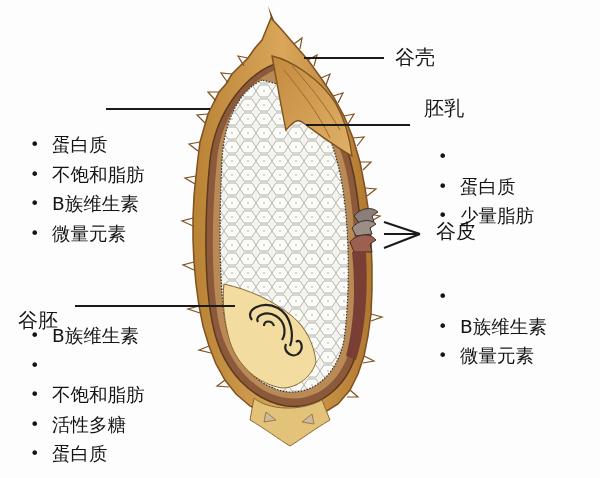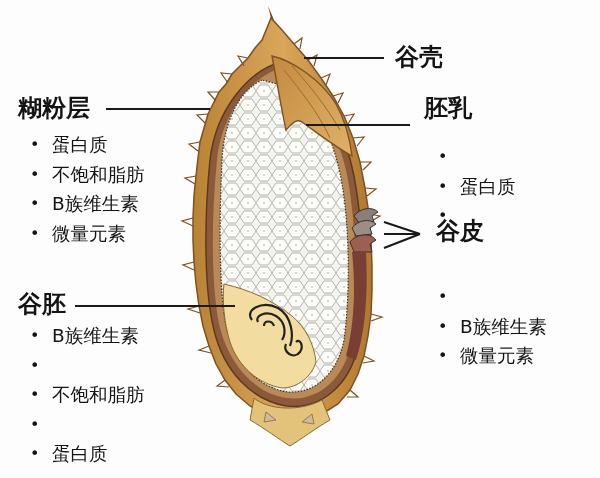--- a/index.html
+++ b/index.html
@@ -4,21 +4,21 @@
 <style>
   html, body { margin: 0; padding: 0; background: #ffffff; }
   #stage {
     position: relative; width: 600px; height: 478px; overflow: hidden;
     background: #fdfdfd;
     font-family: "DejaVu Serif", "Liberation Serif", serif;
     color: #111;
   }
   svg.grain { position: absolute; left: 0; top: 0; }
   .label {
-    position: absolute; font-weight: bold; font-size: 24px; line-height: 22px;
+    position: absolute; font-weight: normal; font-size: 20px; line-height: 22px;
     white-space: nowrap; color: #141414;
     font-family: "DejaVu Sans", "Liberation Sans", sans-serif;
   }
   .list { position: absolute; margin: 0; padding: 0; list-style: none; }
   .list li {
     font-size: 18.5px; line-height: 29.5px; white-space: nowrap; color: #141414;
     font-family: "DejaVu Sans", "Liberation Sans", sans-serif;
     display: flex; align-items: center;
   }
   .bullet { display: inline-block; width: 22px; text-align: left; font-size: 16px; }
@@ -102,21 +102,20 @@
   <div class="lead" style="left:304px; top:57px; width:80px;"></div>
   <div class="lead" style="left:106px; top:108px; width:104px;"></div>
   <div class="lead" style="left:306px; top:124px; width:104px;"></div>
   <div class="lead" style="left:75px; top:305px; width:160px;"></div>
   <svg style="position:absolute;left:0;top:0" width="600" height="478">
     <path d="M384 222 L420 234 M384 234 L420 234 M384 248 L420 234" stroke="#1a1a1a" stroke-width="2" fill="none"></path>
   </svg>
 
   <div class="label" style="left:395px; top:46px;">谷壳</div>
 
-  <div class="label" style="left:18px; top:97px;">糊粉层</div>
   <ul class="list" style="left:30px; top:130px;">
     <li>
         <span class="bullet">•</span>
         <span>蛋白质</span>
       </li>
     <li>
         <span class="bullet">•</span>
         <span>不饱和脂肪</span>
       </li>
     <li>
@@ -133,52 +132,54 @@
   <ul class="list" style="left:438px; top:142px;">
     <li>
         <span class="bullet">•</span>
       </li>
     <li>
         <span class="bullet">•</span>
         <span>蛋白质</span>
       </li>
     <li>
         <span class="bullet">•</span>
+        <span>少量脂肪</span>
       </li>
   </ul>
 
   <div class="label" style="left:436px; top:220px;">谷皮</div>
   <ul class="list" style="left:438px; top:282px;">
     <li>
         <span class="bullet">•</span>
       </li>
     <li>
         <span class="bullet">•</span>
         <span>B族维生素</span>
       </li>
     <li>
         <span class="bullet">•</span>
         <span>微量元素</span>
       </li>
   </ul>
 
-  <div class="label" style="left:18px; top:293px;">谷胚</div>
+  <div class="label" style="left:18px; top:309px;">谷胚</div>
   <ul class="list" style="left:30px; top:321px;">
     <li>
         <span class="bullet">•</span>
         <span>B族维生素</span>
       </li>
     <li>
         <span class="bullet">•</span>
       </li>
     <li>
         <span class="bullet">•</span>
         <span>不饱和脂肪</span>
       </li>
     <li>
         <span class="bullet">•</span>
+        <span>活性多糖</span>
       </li>
     <li>
         <span class="bullet">•</span>
         <span>蛋白质</span>
       </li>
   </ul>
 </div>
 
 </body></html>

